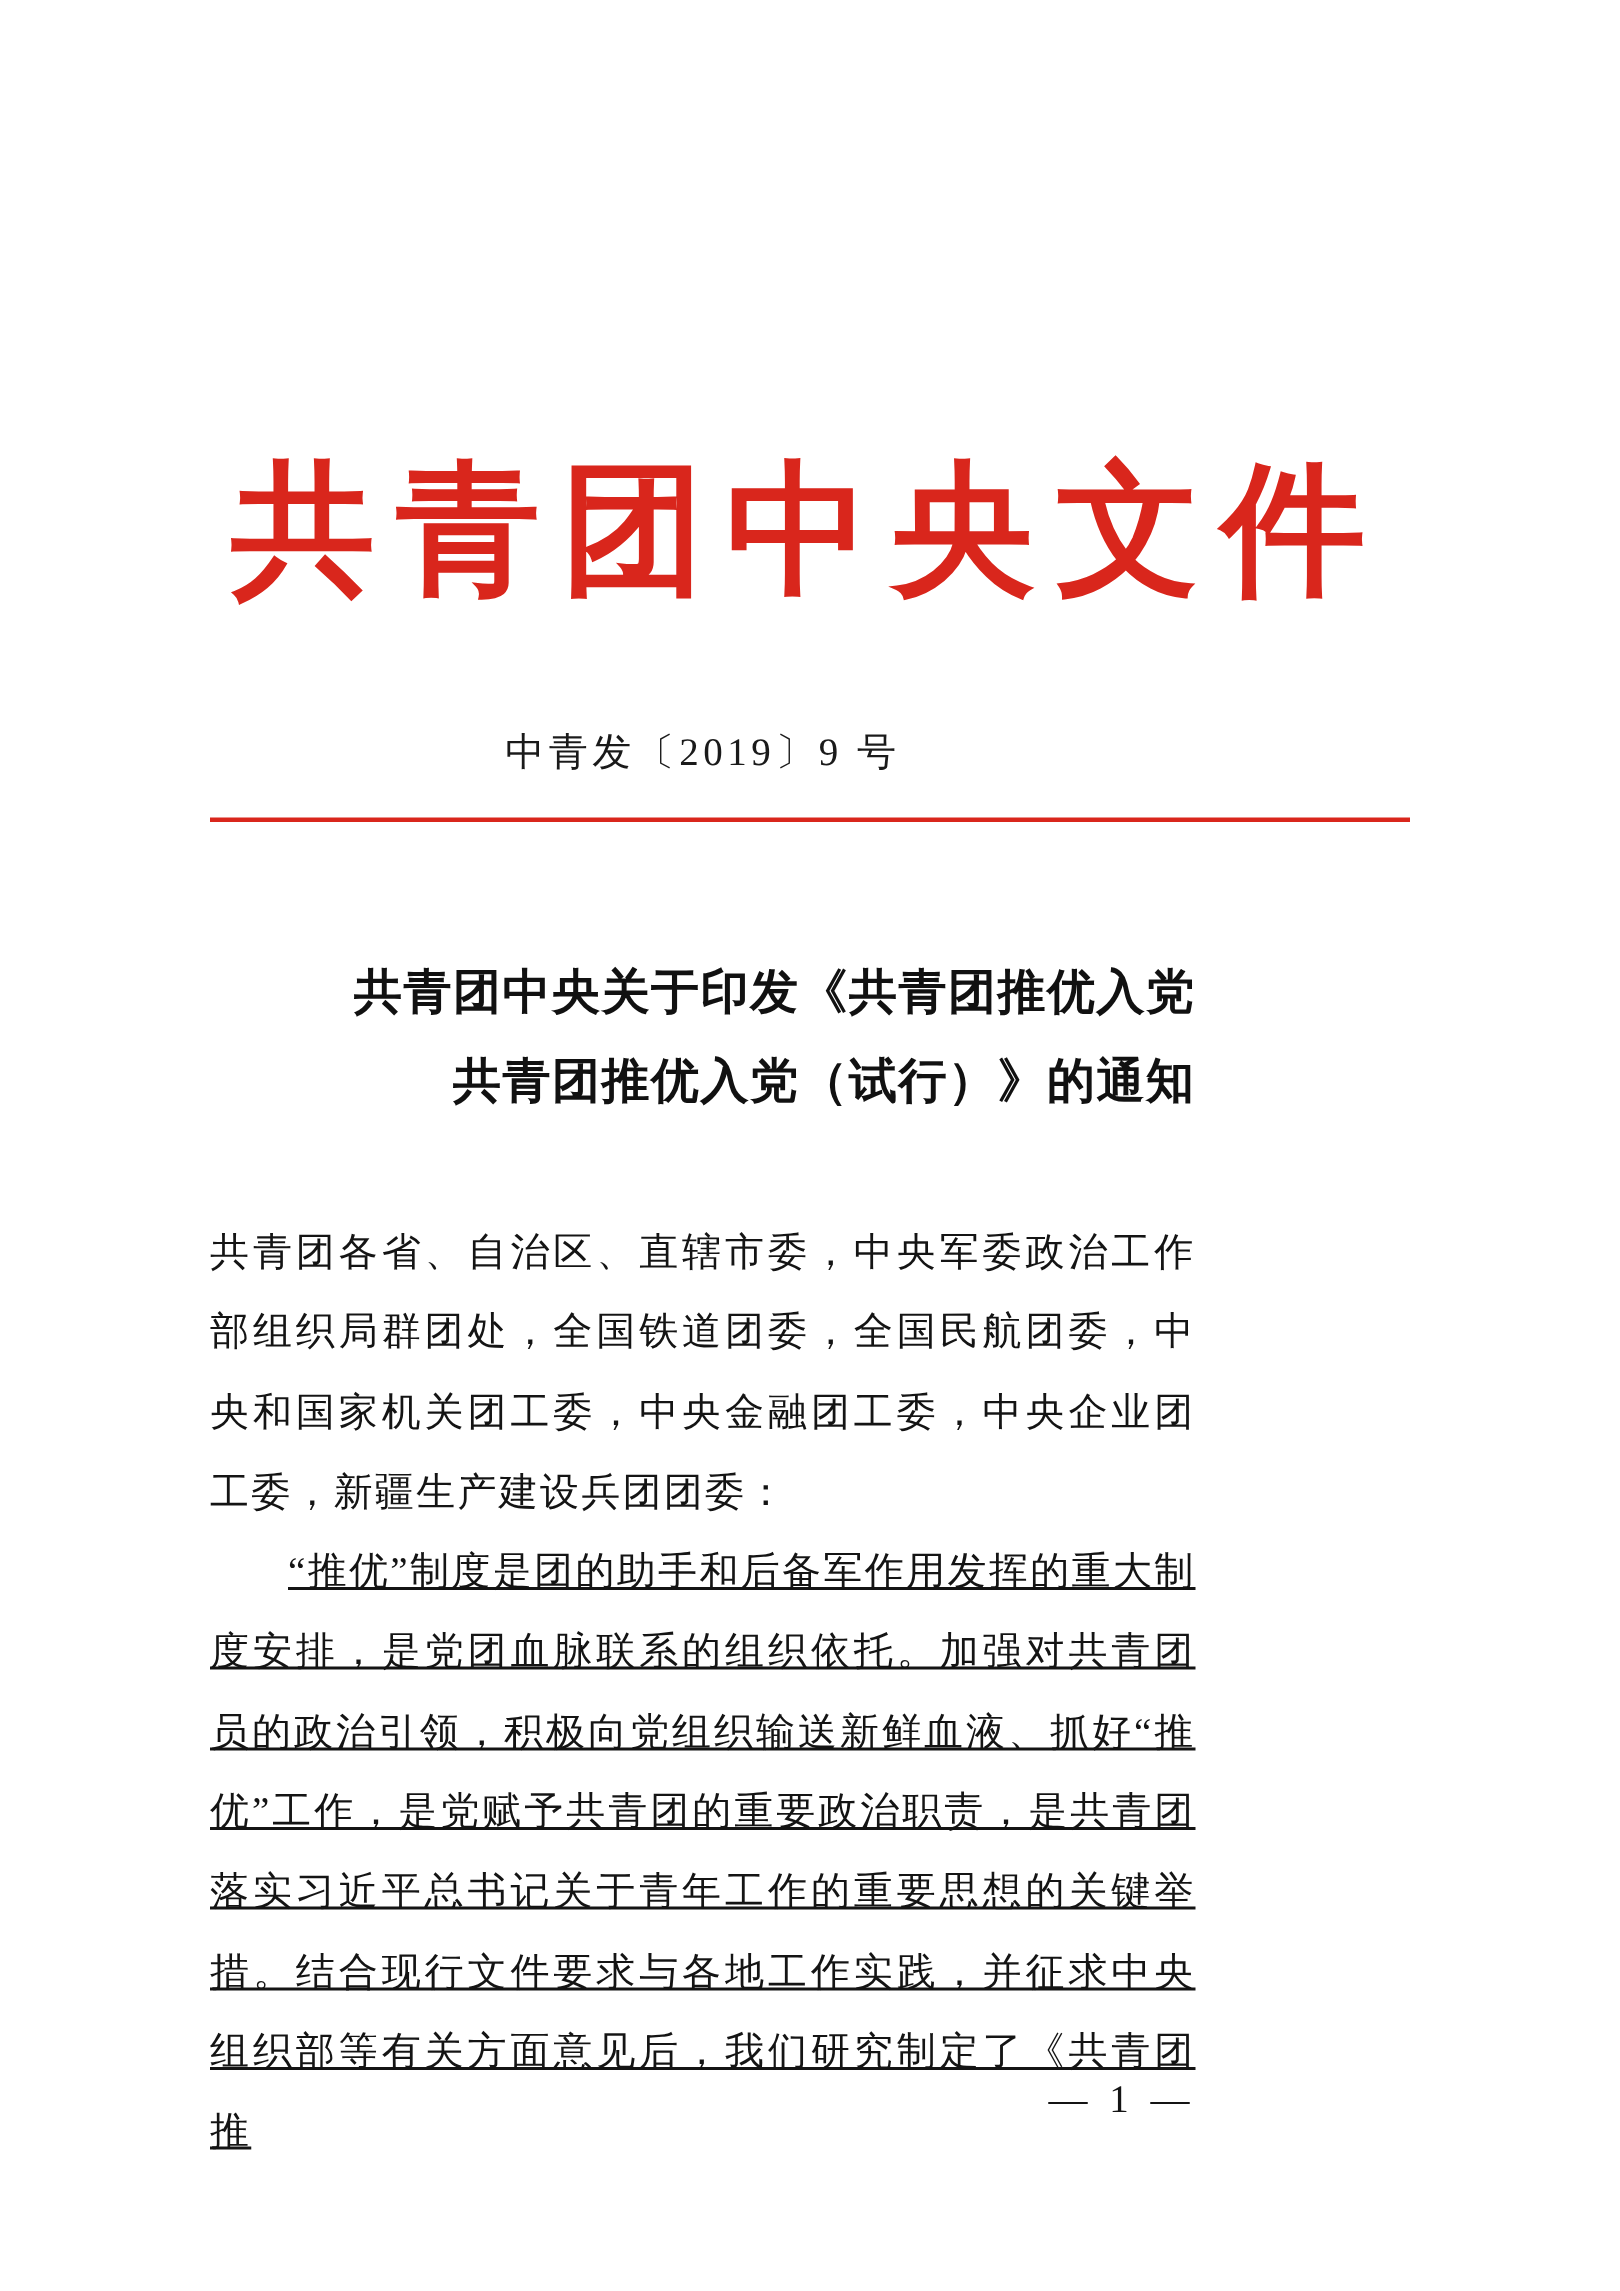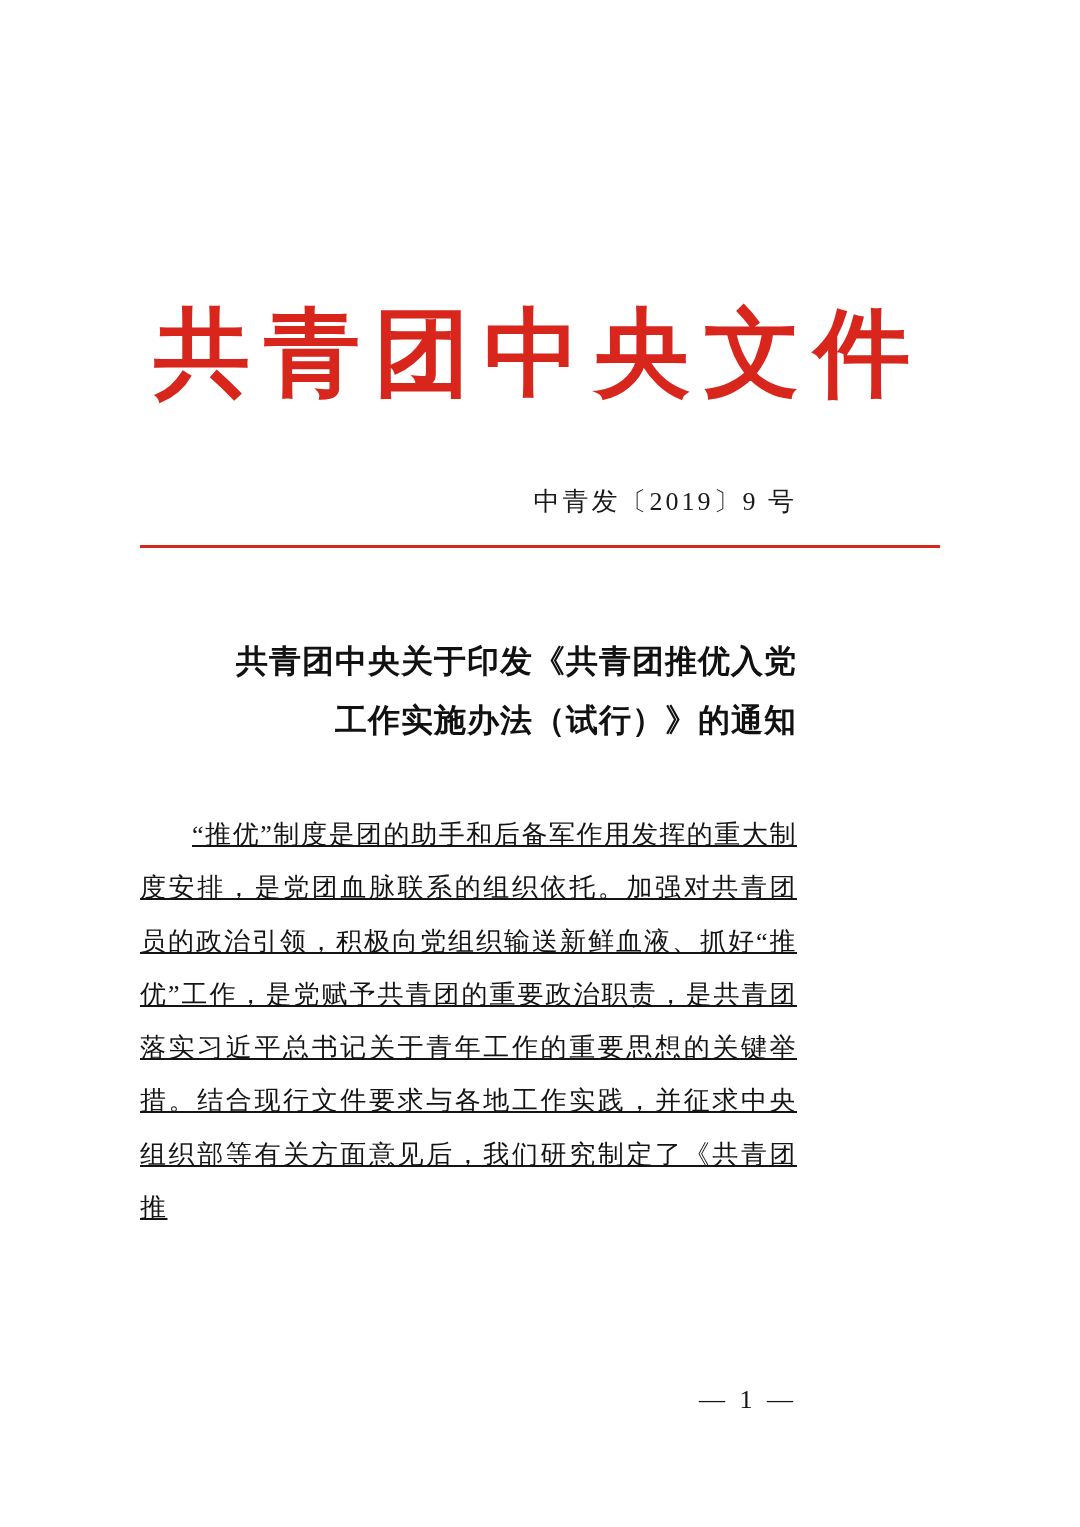--- a/index.html
+++ b/index.html
@@ -30,21 +30,21 @@
     color: #d9261c;
     font-family: "DejaVu Serif", "Liberation Serif", serif;
     font-weight: bold;
     font-size: 96px;
     letter-spacing: 14px;
     line-height: 1.1;
     text-indent: 14px;
     white-space: nowrap;
   }
   .doc-number {
-    text-align: right;
+    text-align: center;
     margin-top: 78px;
     font-size: 26px;
     letter-spacing: 3px;
     color: #1a1a1a;
     font-family: "Liberation Serif", "DejaVu Serif", serif;
   }
   .red-rule {
     margin: 26px auto 0 auto;
     height: 3px;
     background: #d9261c;
@@ -96,22 +96,23 @@
   <div class="masthead">
     <div class="masthead-title">共青团中央文件</div>
   </div>
 
   <div class="doc-number">中青发〔2019〕9 号</div>
 
   <div class="red-rule"></div>
 
   <div class="doc-title">
     <span class="line">共青团中央关于印发《共青团推优入党</span>
-    <span class="line">工作实施办法（试行）》的通知</span>
+    <span class="line">共青团推优入党（试行）》的通知</span>
   </div>
 
   <div class="body-text">
+    <p>共青团各省、自治区、直辖市委，中央军委政治工作部组织局群团处，全国铁道团委，全国民航团委，中央和国家机关团工委，中央金融团工委，中央企业团工委，新疆生产建设兵团团委：</p>
     <p class="indent">“推优”制度是团的助手和后备军作用发挥的重大制度安排，是党团血脉联系的组织依托。加强对共青团员的政治引领，积极向党组织输送新鲜血液、抓好“推优”工作，是党赋予共青团的重要政治职责，是共青团落实习近平总书记关于青年工作的重要思想的关键举措。结合现行文件要求与各地工作实践，并征求中央组织部等有关方面意见后，我们研究制定了《共青团推</p>
   </div>
 
   <div class="page-number">— 1 —</div>
 
 </div>
 
 </body></html>

